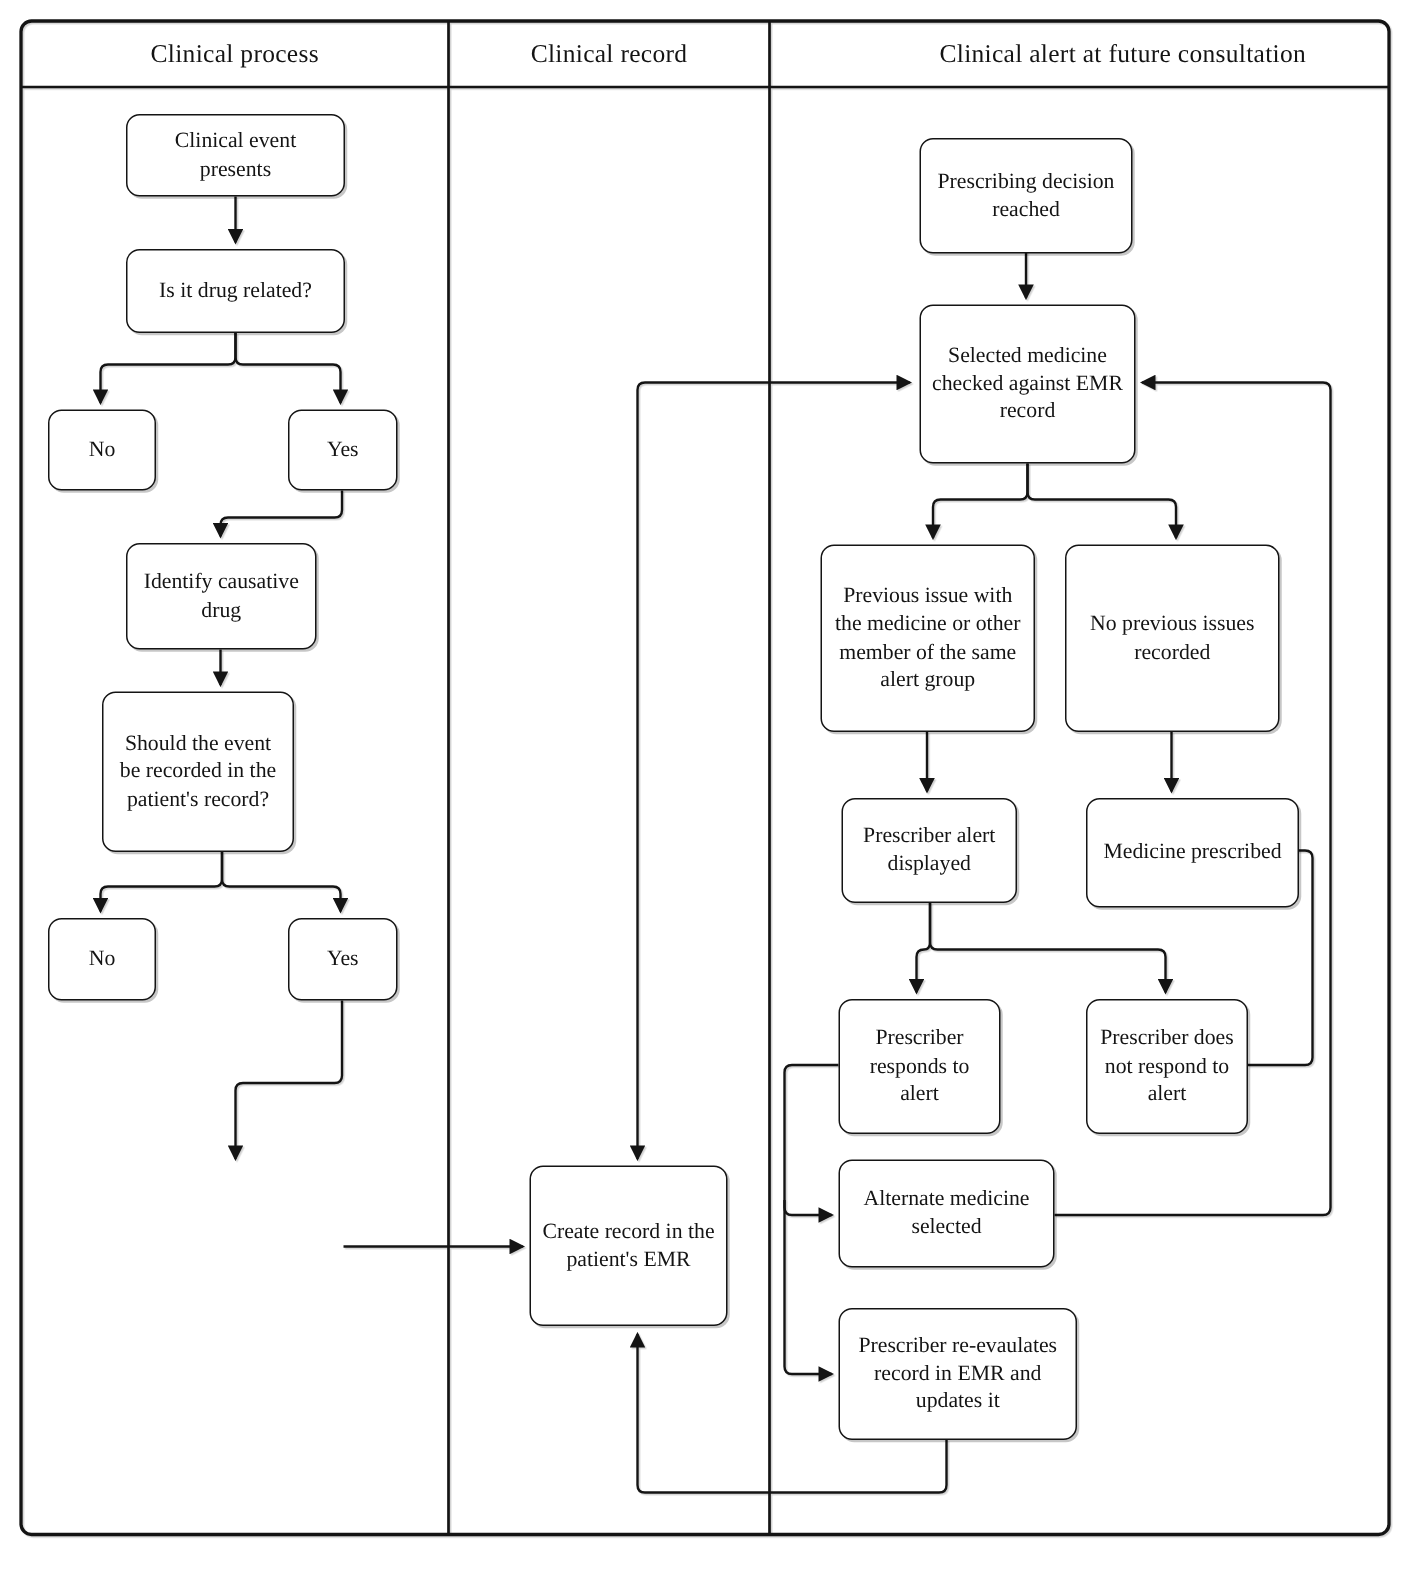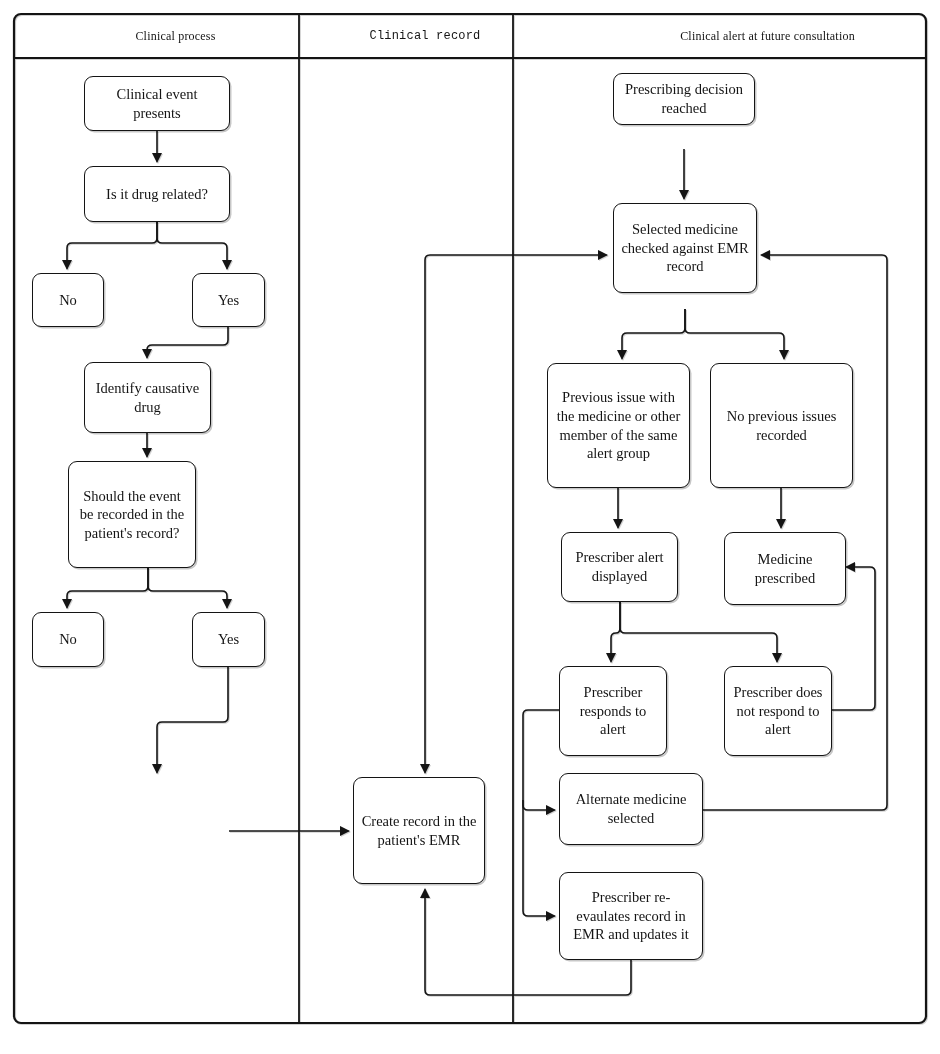--- a/index.html
+++ b/index.html
@@ -4,52 +4,52 @@
 <style>
   html,body{margin:0;padding:0;background:#ffffff;}
   #stage{
     position:relative;width:940px;height:1054px;background:#ffffff;
     font-family:"Liberation Serif","DejaVu Serif",serif;color:#141414;
     overflow:hidden;
   }
   #connectors{position:absolute;left:0;top:0;filter:drop-shadow(1px 1px 0 rgba(0,0,0,0.18));}
   .lane-header{
     position:absolute;top:14px;height:44px;display:flex;align-items:center;justify-content:center;
-    font-size:12px;letter-spacing:0.2px;padding-left:19px;
+    font-size:17px;letter-spacing:0.2px;
   }
   .node{
     position:absolute;box-sizing:border-box;background:#ffffff;
     border:1.8px solid #141414;border-radius:9px;
     display:flex;align-items:center;justify-content:center;text-align:center;
     font-size:14.5px;line-height:1.28;padding:3px 7px;
     box-shadow:1.5px 1.5px 0 rgba(0,0,0,0.22);
   }
   
   .n-clinical-event{left:84px;top:76px;width:146px;height:55px;}
   .n-is-drug-related{left:84px;top:166px;width:146px;height:56px;}
   .n-no-drug{left:32px;top:273px;width:72px;height:54px;}
   .n-yes-drug{left:192px;top:273px;width:73px;height:54px;}
   .n-identify-drug{left:84px;top:362px;width:127px;height:71px;}
   .n-should-record{left:68px;top:461px;width:128px;height:107px;}
   .n-no-record{left:32px;top:612px;width:72px;height:55px;}
   .n-yes-record{left:192px;top:612px;width:73px;height:55px;}
   .n-record-warning{left:84px;top:777px;width:145px;height:109px;}
   .n-create-record{left:353px;top:777px;width:132px;height:107px;}
-  .n-prescribing-decision{left:613px;top:73px;width:142px;height:52px;}
-  .n-selected-medicine{left:613px;top:203px;width:144px;height:90px;}
+  .n-prescribing-decision{left:613px;top:92px;width:142px;height:77px;}
+  .n-selected-medicine{left:613px;top:203px;width:144px;height:106px;}
   .n-previous-issue{left:547px;top:363px;width:143px;height:125px;}
   .n-no-previous{left:710px;top:363px;width:143px;height:125px;}
   .n-prescriber-alert{left:561px;top:532px;width:117px;height:70px;}
-  .n-medicine-prescribed{left:724px;top:532px;width:122px;height:73px;}
+  .n-medicine-prescribed{left:724px;top:532px;width:142px;height:73px;}
   .n-responds{left:559px;top:666px;width:108px;height:90px;}
   .n-not-respond{left:724px;top:666px;width:108px;height:90px;}
   .n-alternate{left:559px;top:773px;width:144px;height:72px;}
-  .n-reevaluates{left:559px;top:872px;width:144px;height:88px;}
+  .n-reevaluates{left:559px;top:872px;width:159px;height:88px;}
   .lh-process{left:14px;width:285px;}
-  .lh-record{left:299px;width:214px;font-family:Liberation Mono, monospace;}
+  .lh-record{left:299px;width:214px;}
   .lh-alert{left:513px;width:471px;}
 </style>
 </head>
 <body>
 
 <div id="stage">
 
   <svg id="connectors" width="940" height="1054" viewBox="0 0 940 1054" fill="none" stroke="#141414" stroke-width="1.6">
     <defs>
       <marker id="ae" viewBox="0 0 10 10" refX="8.5" refY="5" markerWidth="6.5" markerHeight="6.5" orient="auto">

